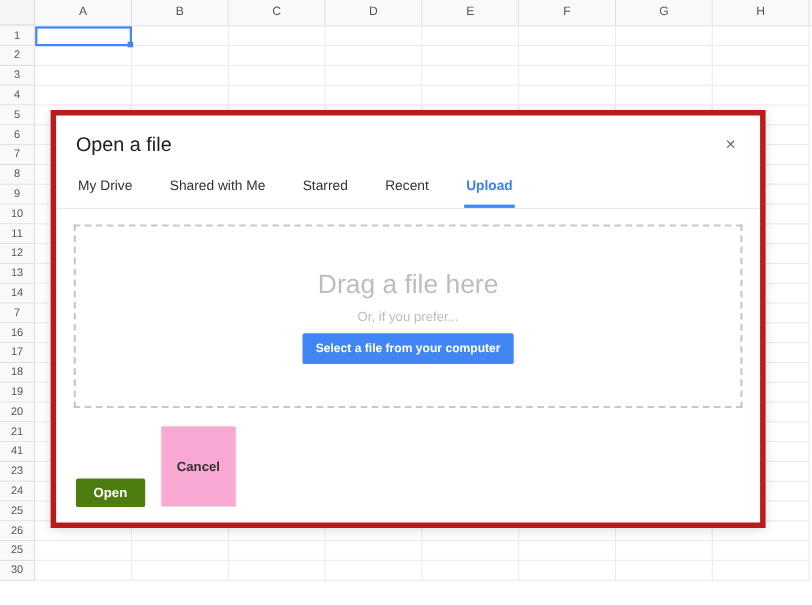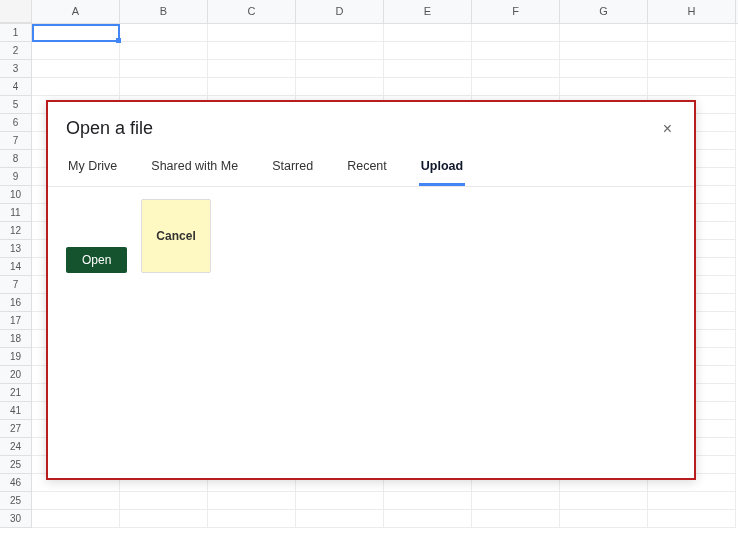--- a/index.html
+++ b/index.html
@@ -76,21 +76,21 @@
   }
 
   
   .dialog {
     position: absolute;
     left: 46px;
     top: 100px;
     width: 650px;
     height: 380px;
     background: #fff;
-    border: 2px solid #b91c1c;
+    border: 5px solid #b91c1c;
     box-shadow: 0 2px 10px rgba(0,0,0,0.15);
     display: flex;
     flex-direction: column;
   }
   .dialog-header {
     display:flex;
     align-items:center;
     justify-content: space-between;
     padding: 16px 18px 6px 18px;
   }
@@ -113,21 +113,21 @@
     color: #333;
     border-bottom: 1px solid #e8e8e8;
   }
   .tab {
     padding: 8px 2px 10px 2px;
     cursor: pointer;
   }
   .tab.active {
     font-weight: bold;
     border-bottom: 3px solid #4285f4;
-    color:#0f172a;
+    color:#3b82f6;
   }
   .upload-area-wrap {
     flex: 1;
     padding: 14px 16px 4px 16px;
   }
   .upload-area {
     width: 100%;
     height: 100%;
     border: 2px dashed #c8c8c8;
     display:flex;
@@ -154,32 +154,32 @@
     padding: 8px 12px;
     border-radius: 2px;
     cursor: pointer;
   }
   .footer {
     display:flex;
     gap: 14px;
     padding: 12px 18px 14px 18px;
   }
   .open-btn {
-    background: #14532d;
+    background: #4d7c0f;
     color: #fff;
     border: none;
     font-size: 12px;
-    font-weight: normal;
+    font-weight: bold;
     padding: 6px 16px;
     border-radius: 2px;
     cursor: default;
     margin-top: 48px;
   }
   .cancel-btn {
-    background: #fef9c3;
+    background: #f9a8d4;
     color: #333;
     border: 1px solid #ddd;
     font-size: 12px;
     font-weight: bold;
     padding: 5px 14px;
     border-radius: 2px;
     cursor: pointer;
     text-align: center;
   }
 </style>
@@ -435,21 +435,21 @@
         <div class="cell"></div>
         <div class="cell"></div>
         <div class="cell"></div>
         <div class="cell"></div>
         <div class="cell"></div>
         <div class="cell"></div>
         <div class="cell"></div>
         <div class="cell"></div>
       </div>
       <div class="row">
-        <div class="row-h">27</div>
+        <div class="row-h">23</div>
         <div class="cell"></div>
         <div class="cell"></div>
         <div class="cell"></div>
         <div class="cell"></div>
         <div class="cell"></div>
         <div class="cell"></div>
         <div class="cell"></div>
         <div class="cell"></div>
       </div>
       <div class="row">
@@ -468,21 +468,21 @@
         <div class="cell"></div>
         <div class="cell"></div>
         <div class="cell"></div>
         <div class="cell"></div>
         <div class="cell"></div>
         <div class="cell"></div>
         <div class="cell"></div>
         <div class="cell"></div>
       </div>
       <div class="row">
-        <div class="row-h">46</div>
+        <div class="row-h">26</div>
         <div class="cell"></div>
         <div class="cell"></div>
         <div class="cell"></div>
         <div class="cell"></div>
         <div class="cell"></div>
         <div class="cell"></div>
         <div class="cell"></div>
         <div class="cell"></div>
       </div>
       <div class="row">
@@ -516,17 +516,24 @@
     <div class="dialog-title">Open a file</div>
     <div class="close-x">×</div>
   </div>
   <div class="tabs">
     <div class="tab">My Drive</div>
     <div class="tab">Shared with Me</div>
     <div class="tab">Starred</div>
     <div class="tab">Recent</div>
     <div class="tab active">Upload</div>
   </div>
+  <div class="upload-area-wrap">
+    <div class="upload-area">
+      <div class="drag-text">Drag a file here</div>
+      <div class="or-text">Or, if you prefer...</div>
+      <button class="select-btn">Select a file from your computer</button>
+    </div>
+  </div>
   <div class="footer">
     <button class="open-btn">Open</button>
     <button class="cancel-btn">Cancel</button>
   </div>
 </div>
 
 </body></html>

